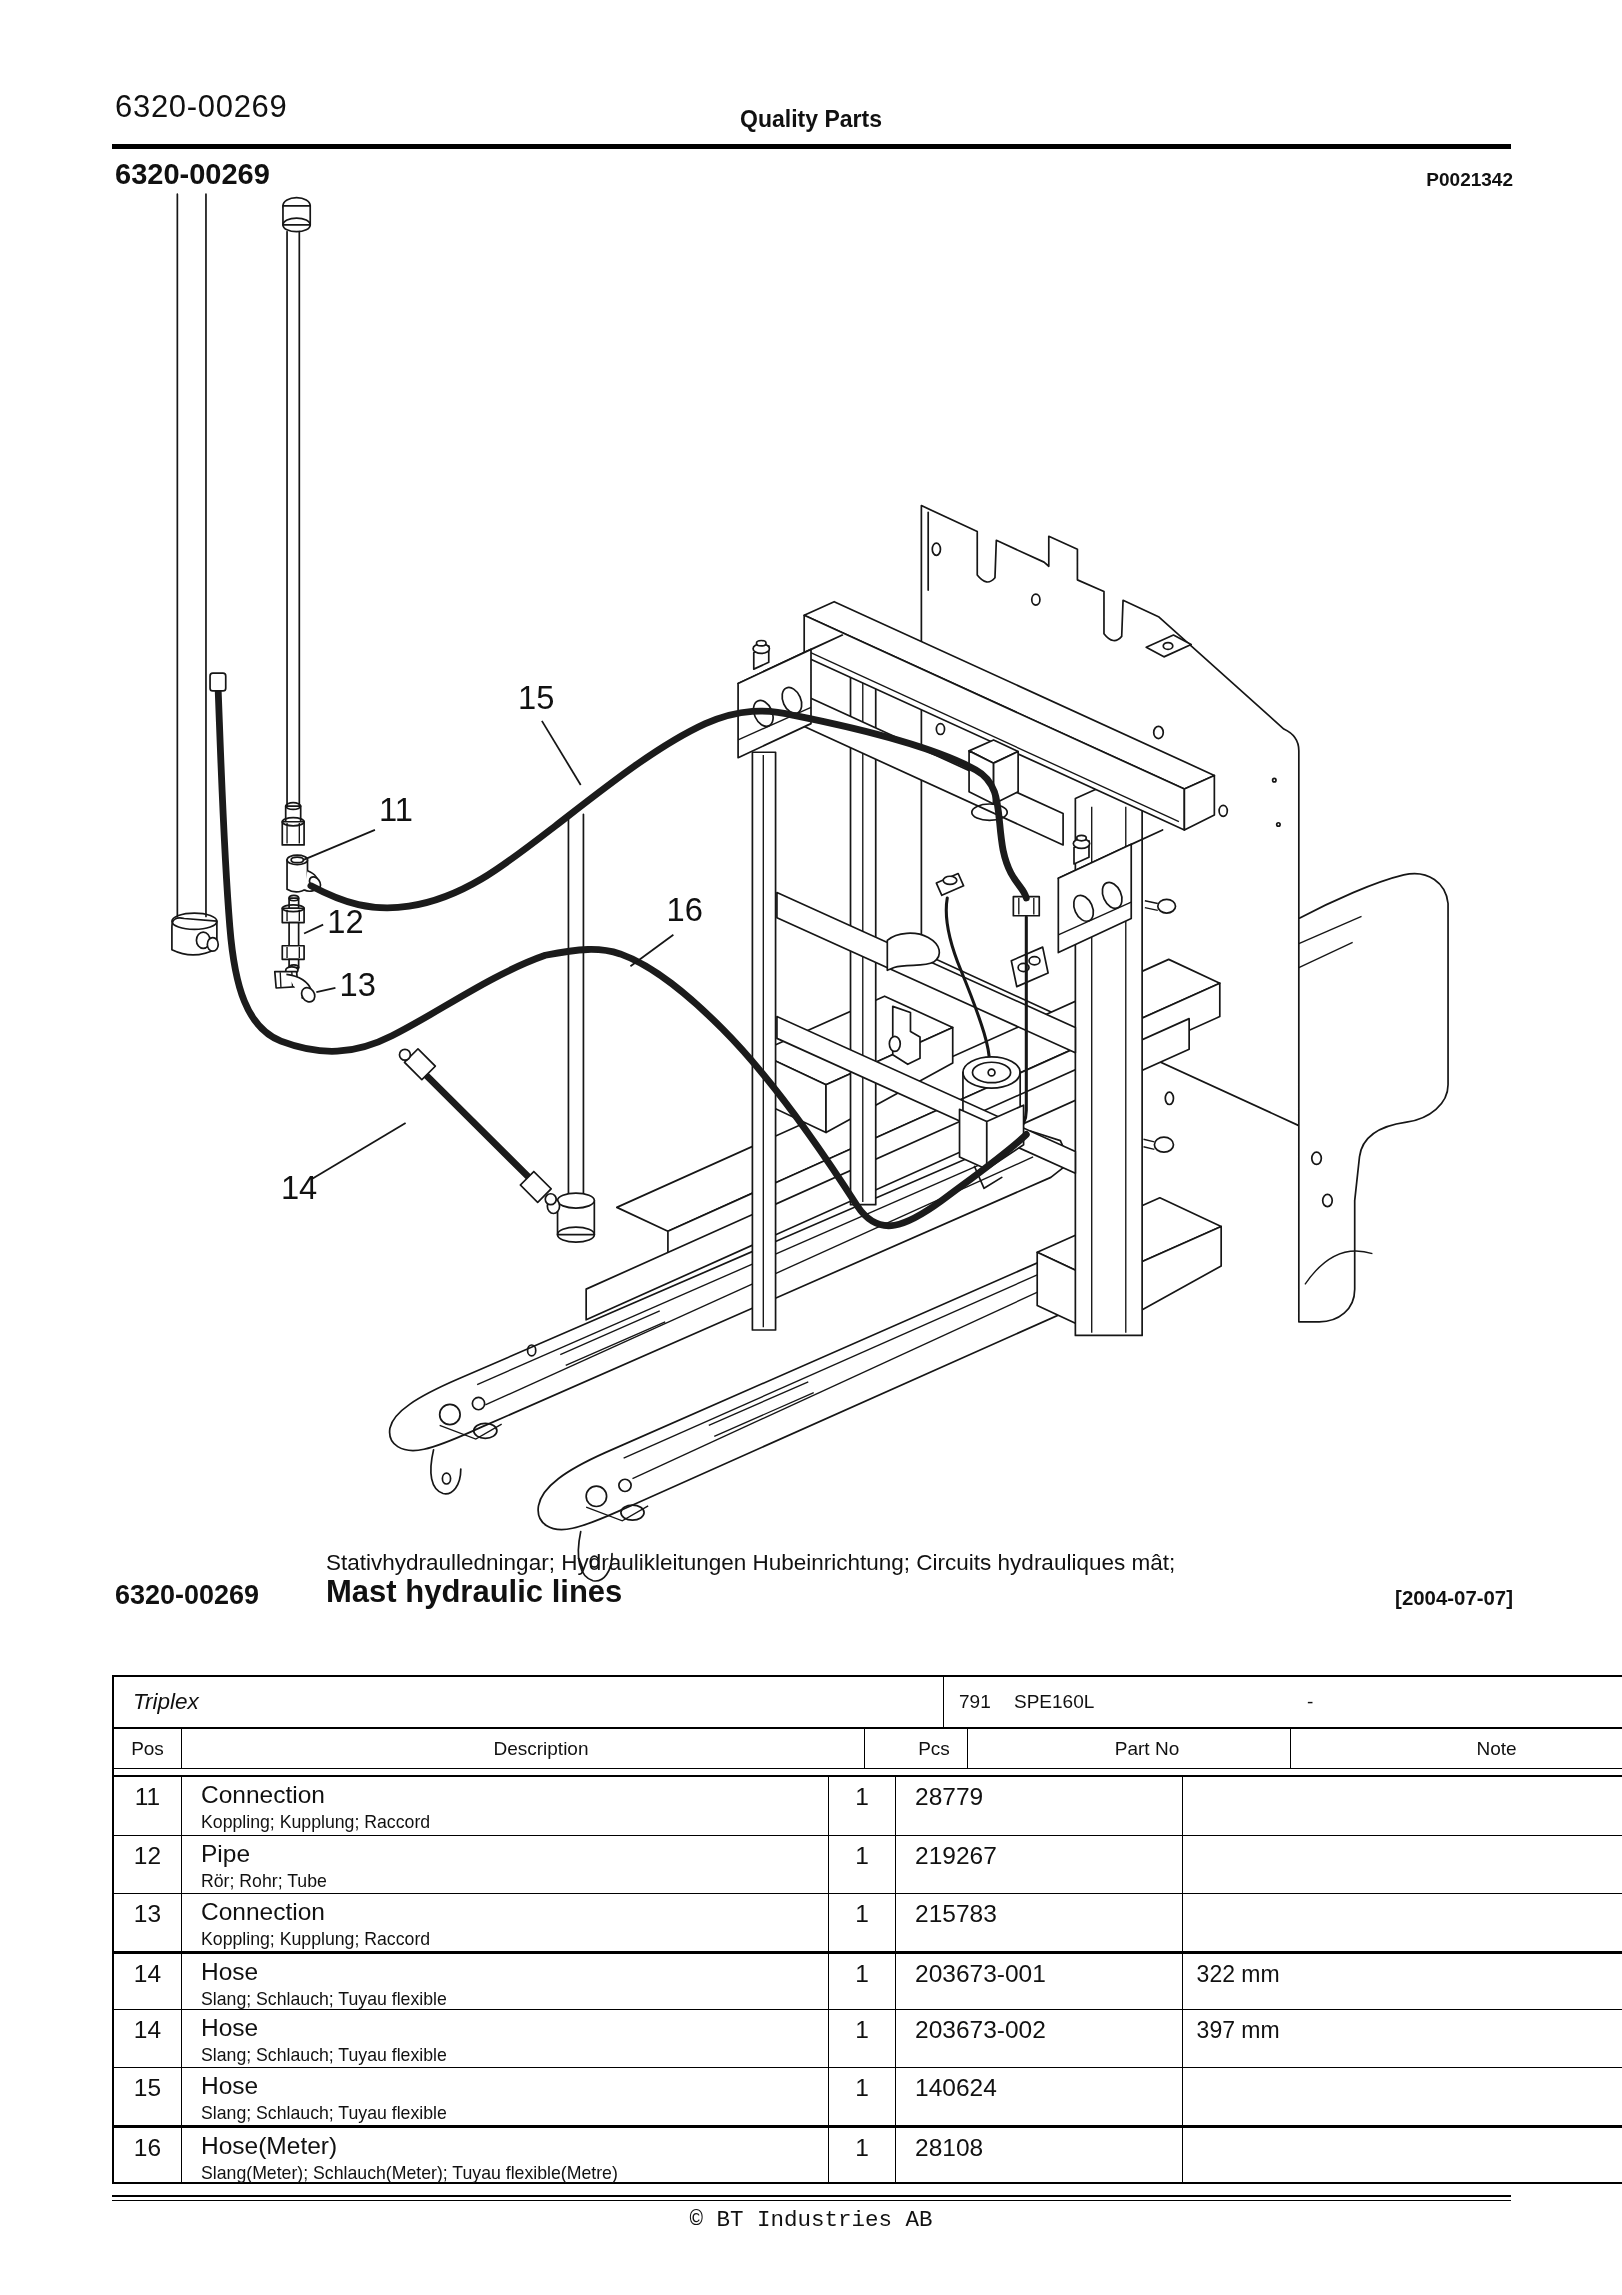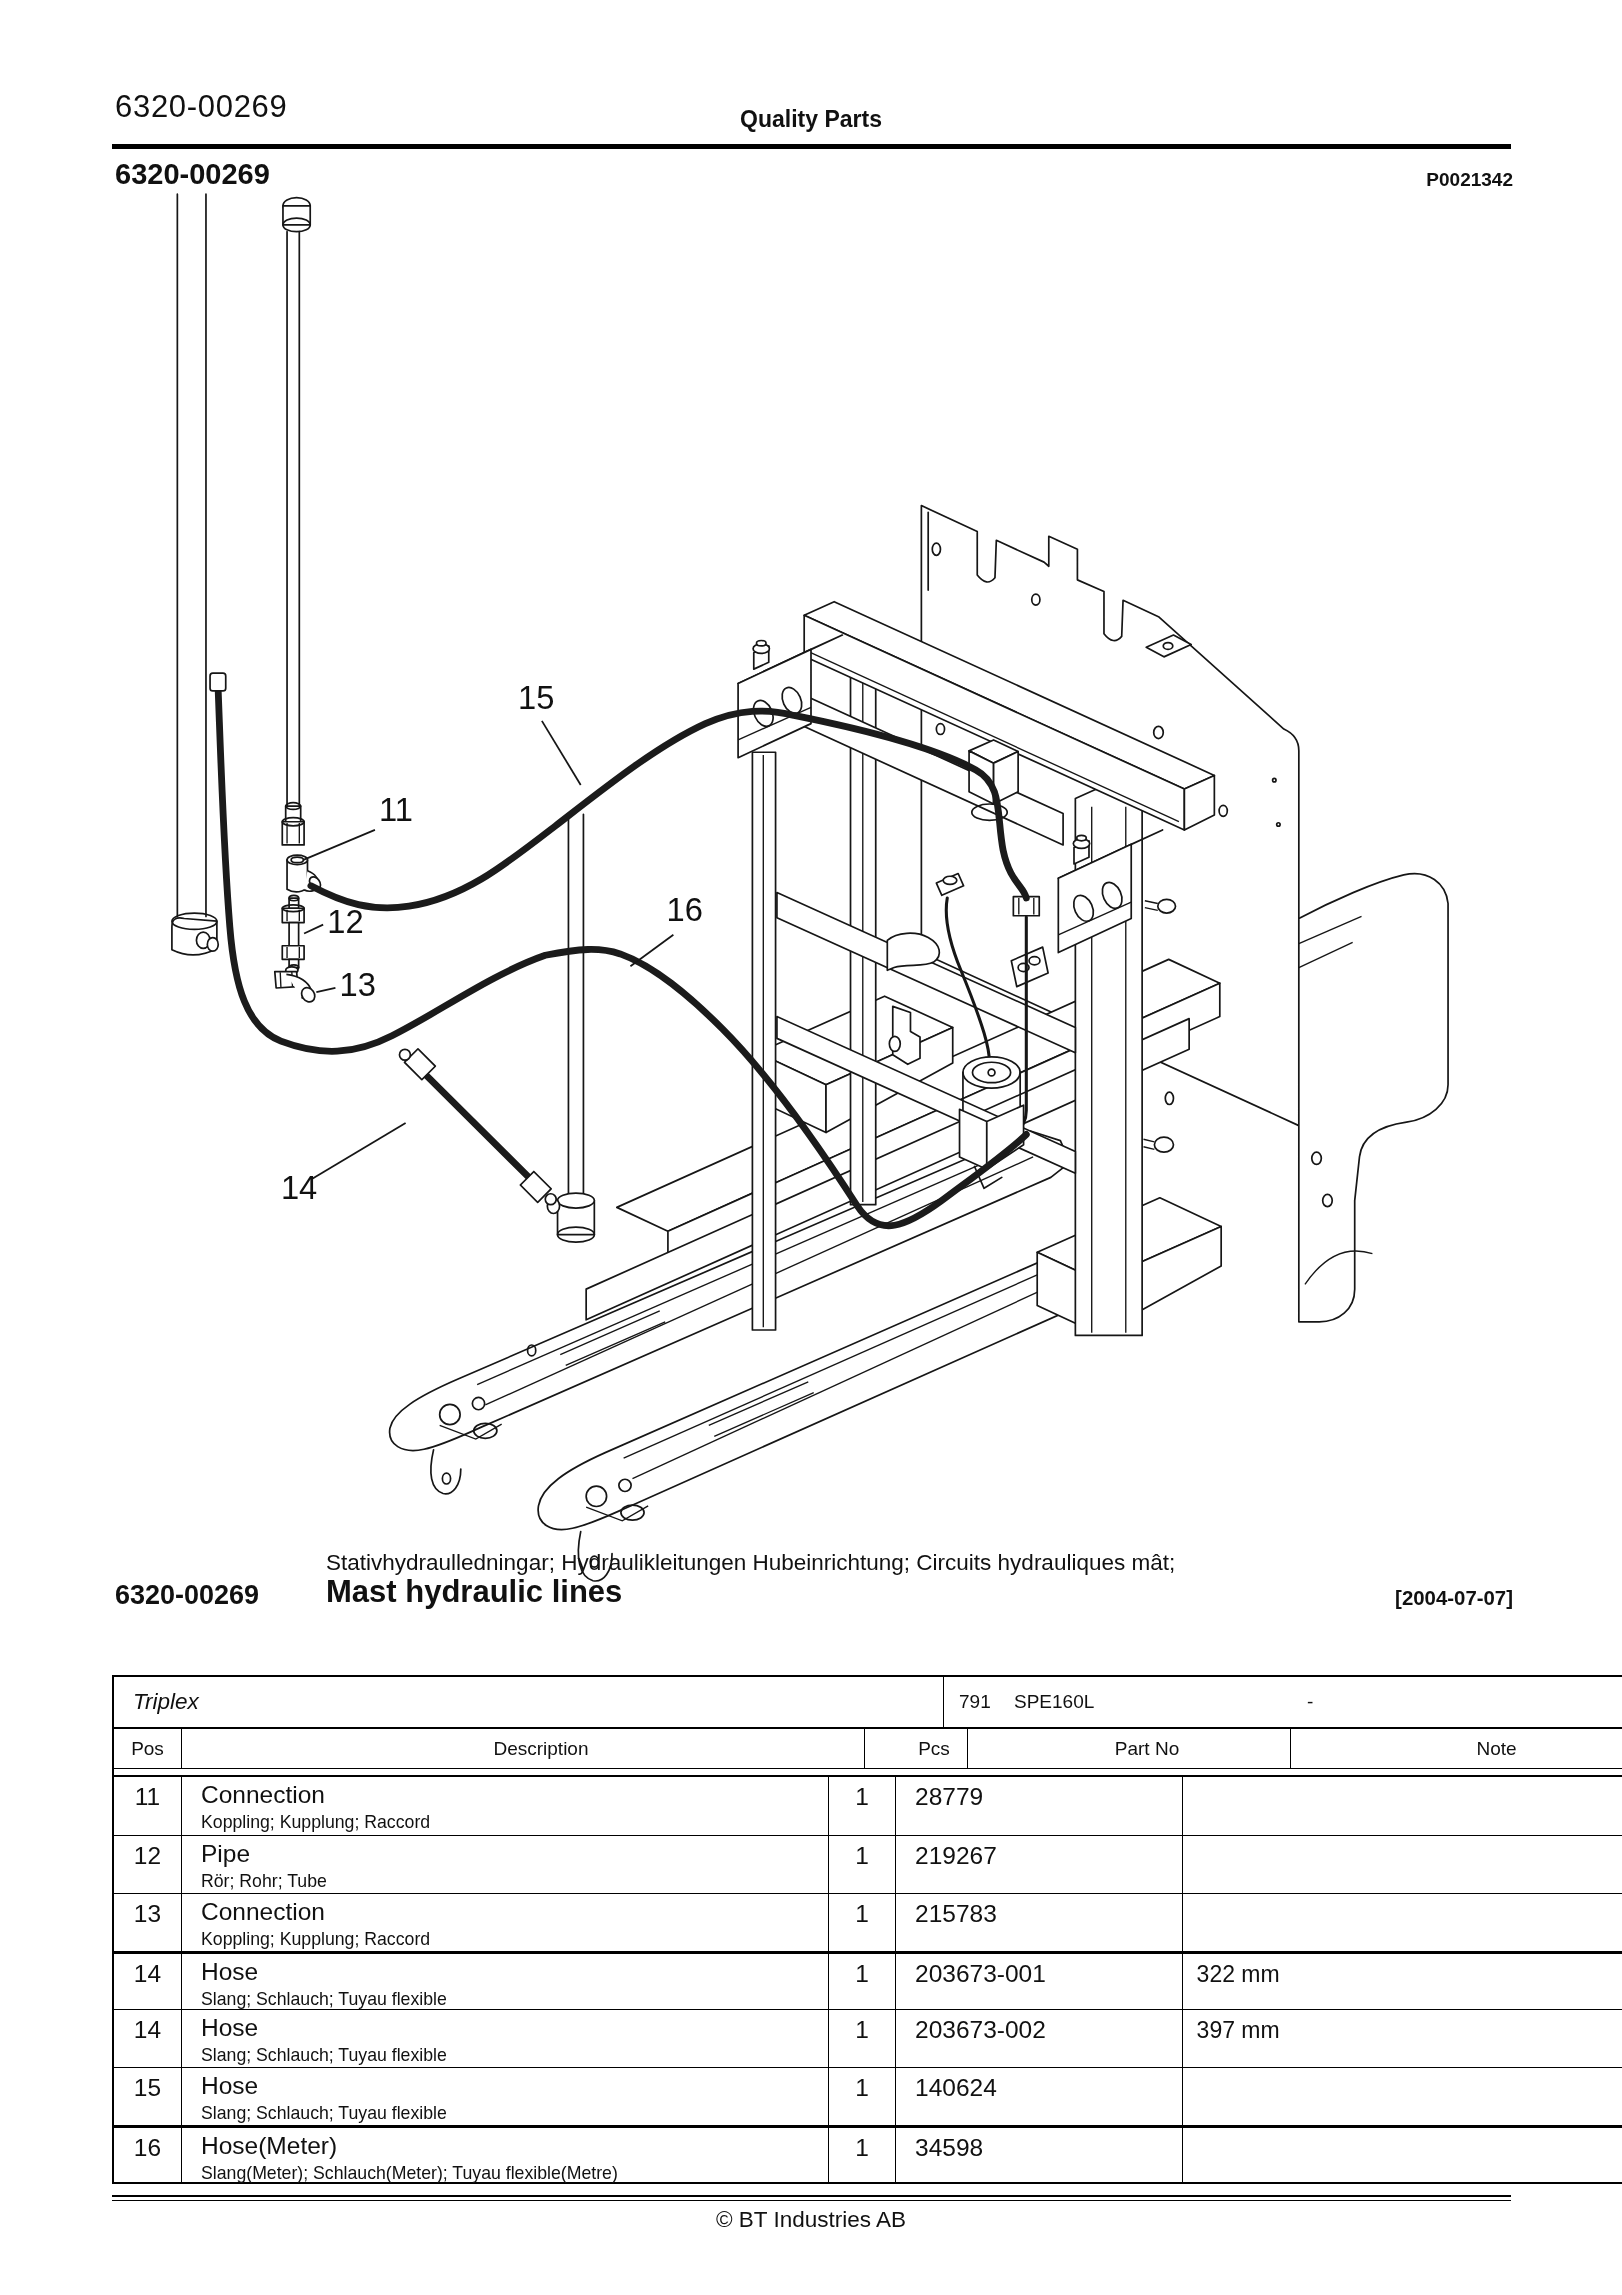--- a/index.html
+++ b/index.html
@@ -54,21 +54,21 @@
   .data-row:last-child{height:57px;}
   .data-row .c-pos{display:flex;justify-content:center;font-size:24.5px;padding-top:5.5px;box-sizing:border-box;}
   .data-row .c-desc{padding:4.1px 0 0 19px;box-sizing:border-box;}
   .desc-main{font-size:24.5px;line-height:27px;}
   .desc-sub{font-size:17.7px;line-height:20.4px;margin-top:3.4px;}
   .data-row .c-pcs{display:flex;justify-content:center;font-size:24.5px;padding-top:5.5px;box-sizing:border-box;}
   .data-row .c-part{font-size:24.5px;padding:5.5px 0 0 19px;box-sizing:border-box;}
   .data-row .c-note{font-size:23px;padding:6.8px 0 0 13.6px;box-sizing:border-box;}
   
   #rule-bottom{left:112px;top:2195px;width:1399px;height:2.7px;border-top:2.7px solid #000;border-bottom:1.4px solid #000;box-sizing:content-box;background:#fff;}
-  #footer-text{left:0;right:0;top:2207px;text-align:center;font-size:22.5px;}
+  #footer-text{left:0;right:0;top:2207px;text-align:center;font-size:22.5px;font-family:Liberation Mono, monospace;}
 </style>
 </head>
 <body>
 
 <div class="abs" id="hdr-code">6320-00269</div>
 <div class="abs" id="hdr-center">Quality Parts</div>
 <div class="abs" id="rule-top"></div>
 <div class="abs" id="sec-code">6320-00269</div>
 <div class="abs" id="fig-ref">P0021342</div>
 
@@ -423,20 +423,20 @@
     <div class="c-note"></div>
   </div>
 
   <div class="trow data-row btk">
     <div class="c-pos">16</div>
     <div class="c-desc">
       <div class="desc-main">Hose(Meter)</div>
       <div class="desc-sub">Slang(Meter); Schlauch(Meter); Tuyau flexible(Metre)</div>
     </div>
     <div class="c-pcs">1</div>
-    <div class="c-part">34598</div>
+    <div class="c-part">28108</div>
     <div class="c-note"></div>
   </div>
 </div>
 
 <div class="abs" id="rule-bottom"></div>
 <div class="abs" id="footer-text">© BT Industries AB</div>
 
 
 </body></html>

